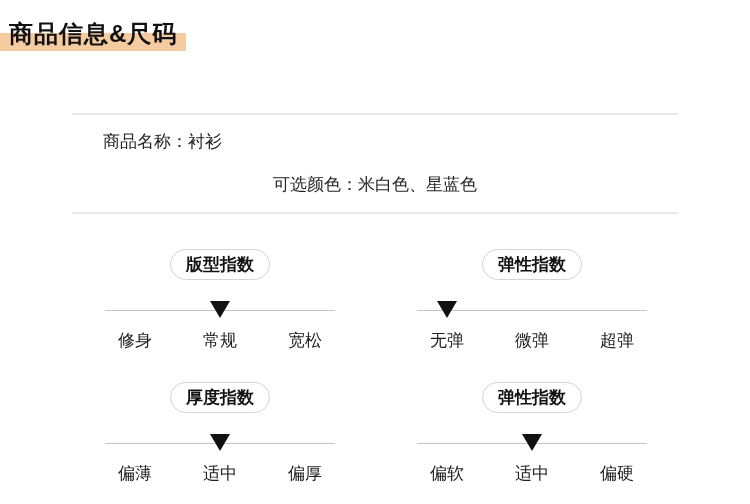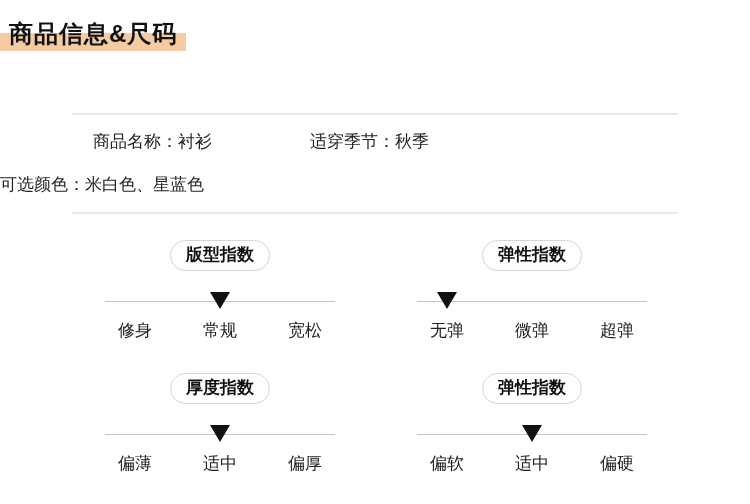--- a/index.html
+++ b/index.html
@@ -25,29 +25,29 @@
     background: linear-gradient(to bottom, transparent 40%, var(--title-highlight) 40%);
   }
 
   
   .divider { height: 2px; background: var(--divider); margin: 62px 72px 0; }
   .divider.div2 { margin-top: 17px; }
 
   
   .info-row1 { position: relative; height: 20px; margin-top: 17px; font-size: 17px; line-height: 20px; }
   .info-item { position: absolute; top: 0; white-space: nowrap; }
-  .info-item.i1 { left: 93px; }
+  .info-item.i1 { left: 103px; }
   .info-item.i2 { left: 310px; }
   .info-item.i3 { left: 492px; }
-  .info-row2 { margin-top: 23px; font-size: 17px; line-height: 20px; }
+  .info-row2 { margin-top: 23px; text-align: center; font-size: 17px; line-height: 20px; }
 
   
   .grid {
     display: flex; flex-wrap: wrap; justify-content: space-between;
-    padding: 0 103px 0 105px; margin-top: 26px; row-gap: 31px; font-family: Liberation Mono, monospace;
+    padding: 0 103px 0 105px; margin-top: 35px; row-gap: 31px;
   }
   .cell { width: 230px; }
   .pill-row { text-align: center; height: 31px; }
   .pill {
     display: inline-block; border: 1px solid var(--pill-border); border-radius: 16px;
     padding: 4px 15px; font-size: 17px; font-weight: bold; line-height: 21px;
     color: #111; white-space: nowrap; background: #fff;
   }
   .indicator { position: relative; height: 28px; margin-top: 12px; }
   .ind-line { position: absolute; left: 0; right: 0; top: 18px; height: 1px; background: var(--indicator-line); }
@@ -72,21 +72,20 @@
 <div class="page">
 
   <div class="title-wrap">
     <span class="title">商品信息&amp;尺码</span>
   </div>
 
   <div class="divider"></div>
 
   <div class="info-row1">
     <span class="info-item i1">商品名称：衬衫</span>
-    <span class="info-item i2">适穿季节：秋季</span>
   </div>
 
   <div class="info-row2">可选颜色：米白色、星蓝色</div>
 
   <div class="divider div2"></div>
 
   <div class="grid">
 
     <div class="cell">
       <div class="pill-row">

